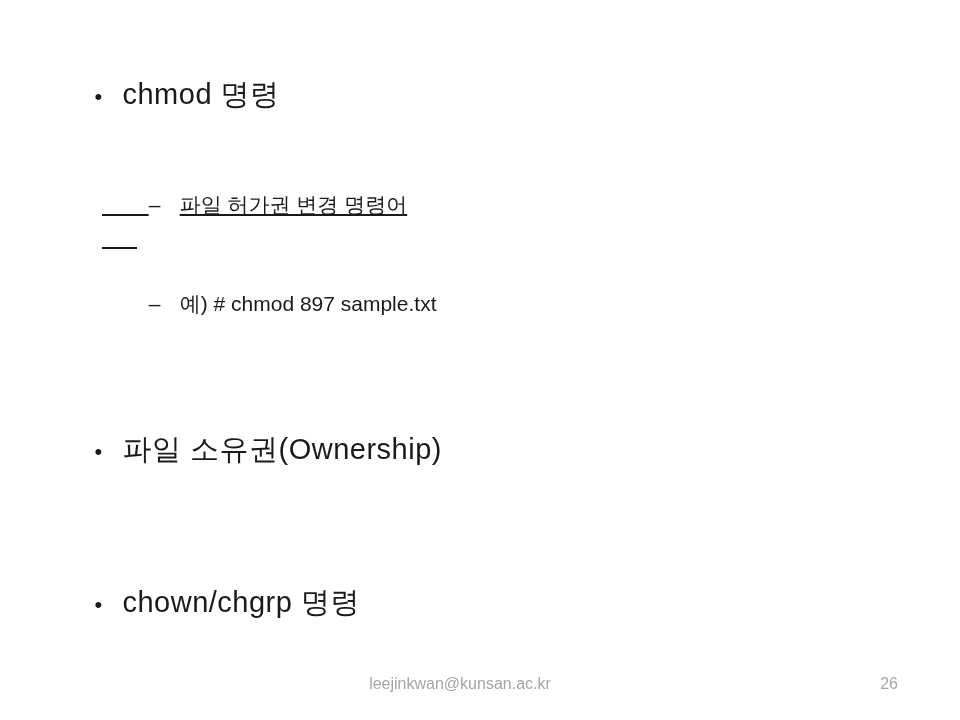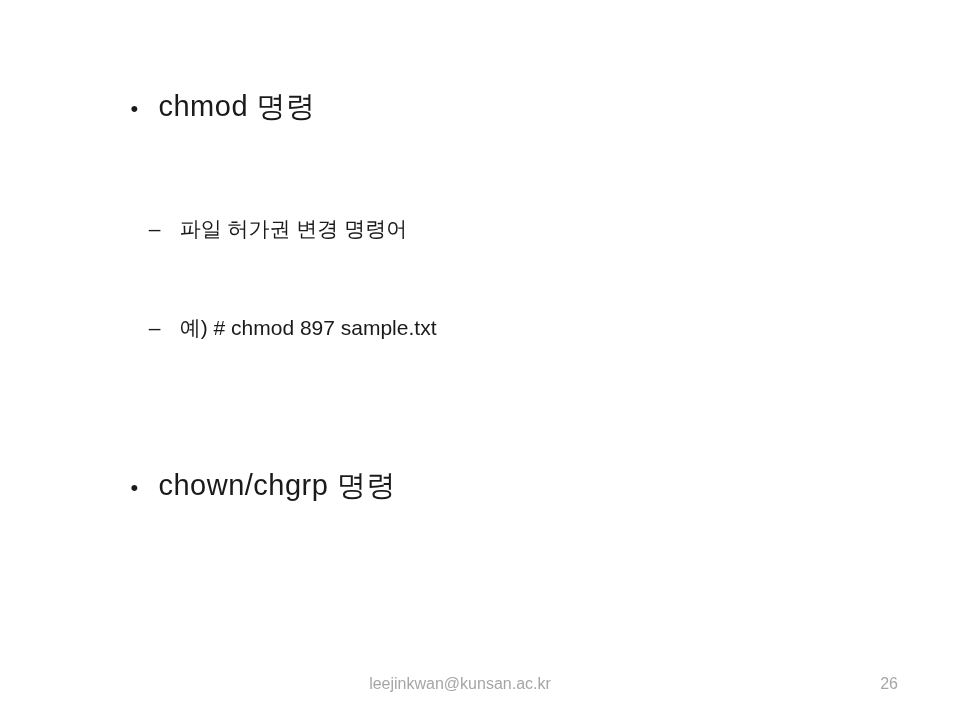--- a/index.html
+++ b/index.html
@@ -19,40 +19,41 @@
   .content {
     position: absolute;
     top: 40px;
     left: 0;
     width: 960px;
   }
   .section + .section {
     margin-top: 42px;
   }
   .main-line {
-    padding-left: 62px;
+    padding-left: 26px;
     font-size: 29px;
-    line-height: 44px;
+    line-height: 36px;
     letter-spacing: 0.5px;
     white-space: pre-wrap;
   }
   .bullet {
     display: inline-block;
     width: 28px;
     font-size: 22px;
     color: #1a1a1a;
   }
   .sub-line {
     padding-left: 102px;
     font-size: 21px;
     line-height: 33px;
     white-space: pre-wrap;
   }
   .sub-line.first {
     margin-top: 4px;
+    text-decoration: underline;
   }
   .dash {
     display: inline-block;
     width: 31px;
     font-size: 21px;
   }
   .footer-email {
     position: absolute;
     top: 675px;
     left: 0;
@@ -81,20 +82,23 @@
       </div>
       <div class="sub-line first">
         <span class="dash">–</span><span>파일 허가권 변경 명령어</span>
       </div>
       <div class="sub-line">
         <span class="dash">–</span><span>예) # chmod 897 sample.txt</span>
       </div>
     </div>
 
     <div class="section">
+      <div class="main-line">
+        <span class="bullet">•</span><span>파일 소유권(Ownership)</span>
+      </div>
     </div>
 
     <div class="section">
       <div class="main-line">
         <span class="bullet">•</span><span>chown/chgrp 명령</span>
       </div>
 
     </div>
 
   </div>

